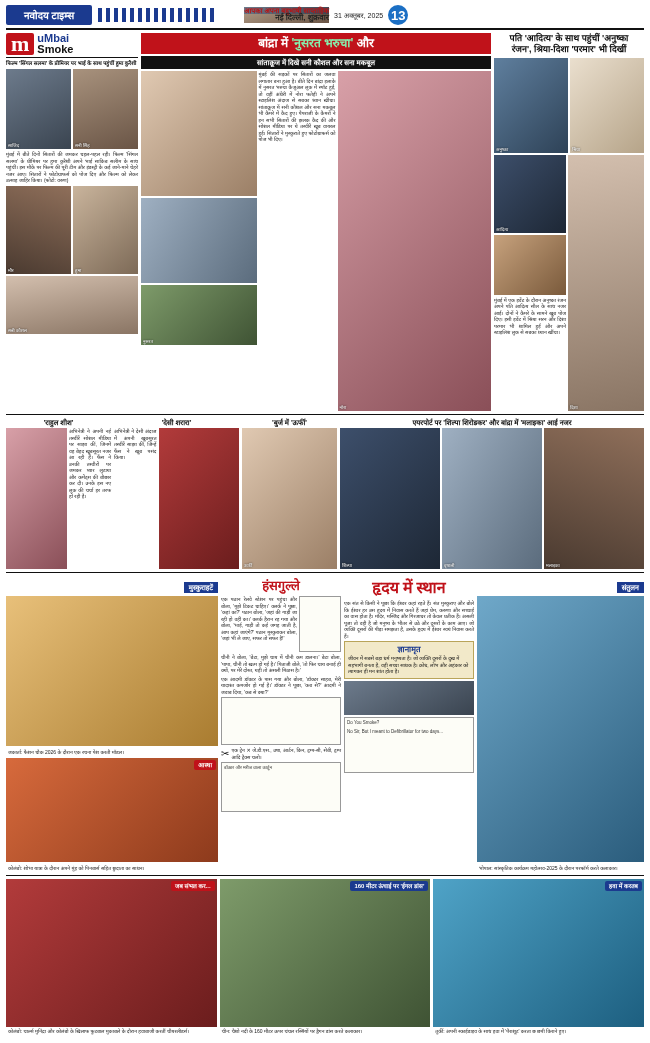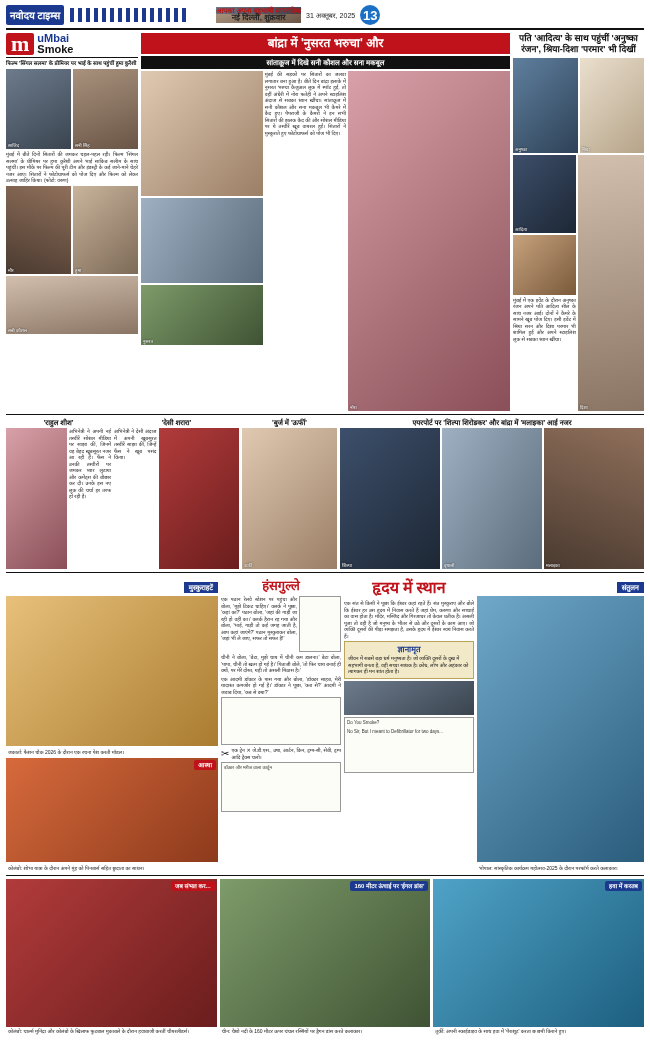--- a/index.html
+++ b/index.html
@@ -21,21 +21,21 @@
   
   .masthead {
     display:flex; align-items:center; gap:6px;
     border-bottom:2px solid #111;
     padding-bottom:2px;
     height:26px;
   }
   .mast-logo {
     background:#1b3a8f; color:#fff;
     font-weight:bold; font-size:10px;
-    padding:3px 4px; border-radius:2px;
+    padding:3px 18px; border-radius:2px;
     white-space:nowrap;
   }
   .mast-stripes {
     flex:0 0 120px; height:14px;
     background:repeating-linear-gradient(90deg,#1b3a8f 0 4px,#fff 4px 8px);
   }
   .mast-center {
     flex:1; text-align:center;
   }
   .mast-center .title {
@@ -43,21 +43,21 @@
     border:2px solid #b11;
     color:#b11;
     font-size:15px; font-weight:bold;
     padding:1px 28px;
     letter-spacing:1px;
   }
   .mast-right {
     display:flex; align-items:center; gap:5px;
     font-size:8px; color:#222;
   }
-  .mast-right .pub { text-align:center; line-height:1.1;padding-left:20px; }
+  .mast-right .pub { text-align:right; line-height:1.1;padding-left:20px; }
   .mast-right .pub .p1 { color:#b11; font-weight:bold; font-size:7px; }
   .mast-right .pub .p2 { font-weight:bold; font-size:8px; }
   .pageno {
     background:#1b6fc4; color:#fff;
     font-weight:bold; font-size:13px;
     width:20px; height:20px; border-radius:50%;
     display:flex; align-items:center; justify-content:center;
   }
   .cap {
     font-size:5px; line-height:1.25; color:#222;
@@ -98,27 +98,27 @@
   .lead-txt { font-size:5.5px; line-height:1.3; color:#111; font-weight:bold; }
 
   .grid2 { display:grid; grid-template-columns:1fr 1fr; gap:2px; }
 
   .col-mid { flex:1; display:flex; flex-direction:column; gap:2px; }
   .head-red {
     background:#c0121a; color:#fff; text-align:center;
     font-weight:bold; font-size:12px; line-height:1.25;
     padding:3px 4px;
   }
-  .head-red .q { color:#ffffff; }
+  .head-red .q { color:#86efac; }
   .subhead-black {
     background:#111; color:#fff; text-align:center;
     font-size:7px; font-weight:bold; padding:2px;
   }
 
-  .col-right { width:131px; display:flex; flex-direction:column; gap:2px; }
+  .col-right { width:150px; display:flex; flex-direction:column; gap:2px; }
   .head-blue-line {
     color:#111; font-weight:bold; font-size:9px; line-height:1.25;
     text-align:center;
   }
 
   
   .row2 { display:flex; gap:3px; margin-top:3px; height:155px; border-top:1px solid #111; padding-top:3px;}
   .r2cell { display:flex; flex-direction:column; }
   .r2head { font-size:7px; font-weight:bold; text-align:center; margin-bottom:1px; }
 

